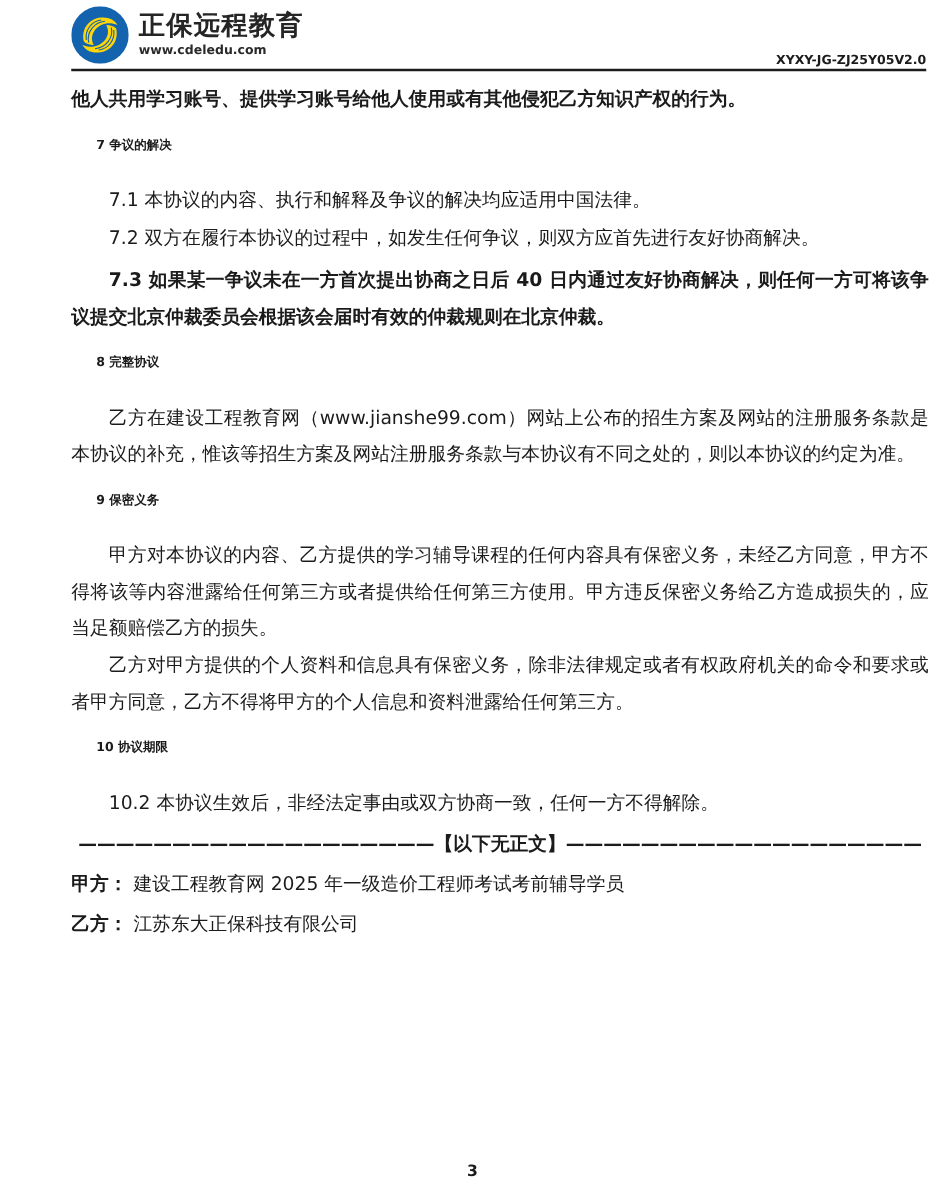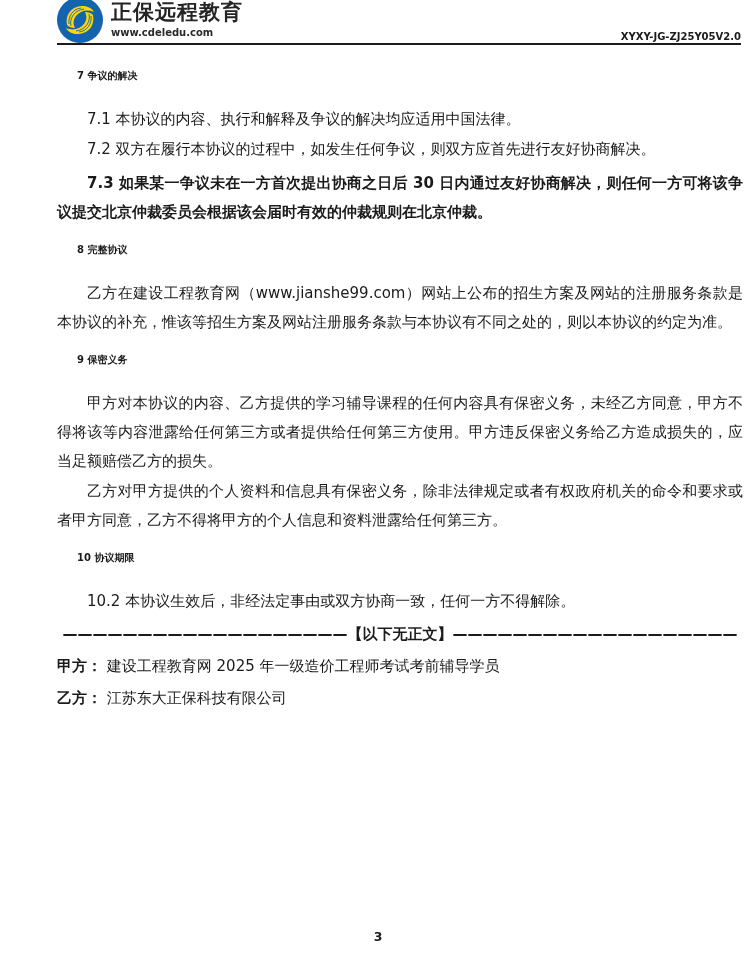--- a/index.html
+++ b/index.html
@@ -7,25 +7,25 @@
   body {
     width: 756px; height: 954px;
     position: relative; overflow: hidden;
     font-family: "DejaVu Sans", "Liberation Sans", sans-serif;
     color: #1b1b1b;
   }
 
   
   .page-header {
     margin: 0 15px 0 57px;
-    height: 45px;
+    height: 57px;
     border-bottom: 2px solid #1c1c1c;
     display: flex;
     justify-content: space-between;
-    align-items: flex-end;
+    align-items: flex-start;
   }
   .brand { display: flex; align-items: flex-start; gap: 8px; padding-top: 5px; }
   .brand-logo { width: 46px; height: 46px; display: block; }
   .brand-text { padding-top: 3px; }
   .brand-name {
     font-size: 21px; font-weight: bold; color: #252525;
     line-height: 25px; letter-spacing: 1px;
   }
   .brand-url {
     font-size: 10px; font-weight: bold; color: #2a2a2a; line-height: 15px;
@@ -82,25 +82,26 @@
     <div class="brand-text">
       <div class="brand-name">正保远程教育</div>
       <div class="brand-url">www.cdeledu.com</div>
     </div>
   </div>
   <div class="doc-code">XYXY-JG-ZJ25Y05V2.0</div>
 </header>
 
 <main class="doc-main">
 
+  <p class="para-cont bold">他人共用学习账号、提供学习账号给他人使用或有其他侵犯乙方知识产权的行为。</p>
 
   <h2 class="sec-heading">7 争议的解决</h2>
   <p class="clause">7.1 本协议的内容、执行和解释及争议的解决均应适用中国法律。</p>
   <p class="clause">7.2 双方在履行本协议的过程中，如发生任何争议，则双方应首先进行友好协商解决。</p>
-  <p class="clause bold mt6">7.3 如果某一争议未在一方首次提出协商之日后 30 日内通过友好协商解决，则任何一方可将该争议提交北京仲裁委员会根据该会届时有效的仲裁规则在北京仲裁。</p>
+  <p class="clause bold mt6">7.3 如果某一争议未在一方首次提出协商之日后 40 日内通过友好协商解决，则任何一方可将该争议提交北京仲裁委员会根据该会届时有效的仲裁规则在北京仲裁。</p>
 
   <h2 class="sec-heading">8 完整协议</h2>
   <p class="clause">乙方在建设工程教育网（www.jianshe99.com）网站上公布的招生方案及网站的注册服务条款是本协议的补充，惟该等招生方案及网站注册服务条款与本协议有不同之处的，则以本协议的约定为准。</p>
 
   <h2 class="sec-heading">9 保密义务</h2>
   <p class="clause mt6">甲方对本协议的内容、乙方提供的学习辅导课程的任何内容具有保密义务，未经乙方同意，甲方不得将该等内容泄露给任何第三方或者提供给任何第三方使用。甲方违反保密义务给乙方造成损失的，应当足额赔偿乙方的损失。</p>
   <p class="clause">乙方对甲方提供的个人资料和信息具有保密义务，除非法律规定或者有权政府机关的命令和要求或者甲方同意，乙方不得将甲方的个人信息和资料泄露给任何第三方。</p>
 
   <h2 class="sec-heading">10 协议期限</h2>
   <p class="clause">10.2 本协议生效后，非经法定事由或双方协商一致，任何一方不得解除。</p>

